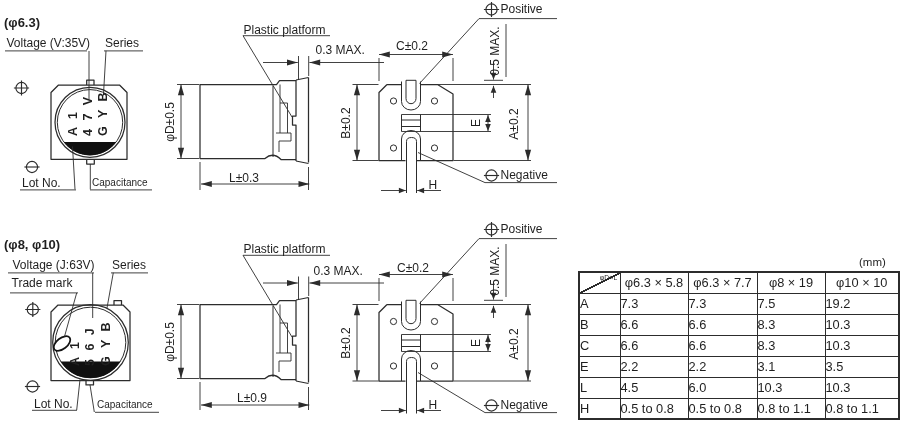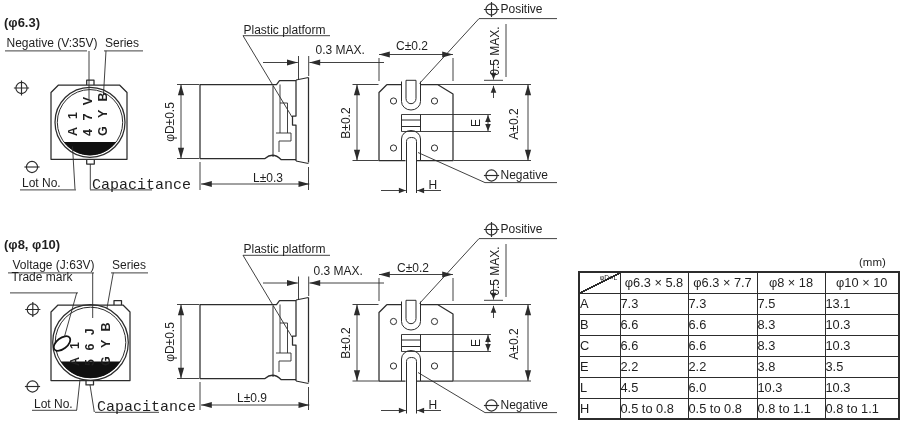--- a/index.html
+++ b/index.html
@@ -8,21 +8,21 @@
     position:relative; width:900px; height:424px; background:#ffffff;
     font-family:"Liberation Sans", sans-serif; color:#1f1f1f; overflow:hidden;
   }
   svg.linework { position:absolute; left:0; top:0; }
   .o  { fill:none; stroke:#2c2c2c; stroke-width:1.25; stroke-linejoin:round; }
   .o2 { fill:none; stroke:#2c2c2c; stroke-width:1;    stroke-linejoin:round; }
   .t  { fill:none; stroke:#2c2c2c; stroke-width:0.9; }
   .fill { fill:#101010; stroke:none; }
   .ic { fill:none; stroke:#2c2c2c; stroke-width:1.15; }
   .lbl { position:absolute; white-space:nowrap; font-size:12px; line-height:1.05; }
-  .sm  { font-size:15px;font-family:Liberation Mono, monospace; }
+  .sm  { font-size:10px; }
   .hd  { font-size:13px; font-weight:bold; }
   .rlbl{ position:absolute; white-space:nowrap; font-size:12px;
          transform:translate(-50%,-50%) rotate(-90deg); }
   .mark{ position:absolute; transform:translate(-50%,-50%) rotate(-90deg);
          font-size:12.5px; font-weight:bold; letter-spacing:2.5px; line-height:14.8px; }
   .mark2{ line-height:15.4px; }
   .unit { position:absolute; font-size:11.5px; }
   .dim-table { position:absolute; left:578px; top:271px; }
   .dim-table table { border-collapse:collapse; table-layout:fixed; width:320px;
                      border:2px solid #2c2c2c; }
@@ -189,46 +189,46 @@
           <path d="M483.9,229.5 H499.1 M491.5,221.9 V237.1"></path>
       </g>
       <g class="ic">
         <circle cx="491.5" cy="405.5" r="5.6"></circle>
           <path d="M483.9,405.5 H499.1"></path>
       </g>
     </g>
   </svg>
 
   <span class="lbl hd" style="left:4px;top:15.5px">(φ6.3)</span>
-  <span class="lbl" style="left:6.5px;top:36.5px">Negative (V:35V)</span>
+  <span class="lbl" style="left:6.5px;top:36.5px">Voltage (V:35V)</span>
   <span class="lbl" style="left:105px;top:36.5px">Series</span>
   <span class="lbl" style="left:22px;top:176.5px">Lot No.</span>
   <span class="lbl sm" style="left:92px;top:177.8px">Capacitance</span>
   <div class="mark" style="left:88px;top:112.5px">
     <div>A 1</div>
     <div>4 7 V</div>
     <div>G Y B</div>
   </div>
   <span class="rlbl" style="left:169.5px;top:121.5px">φD±0.5</span>
   <span class="lbl" style="left:243.5px;top:23.5px">Plastic platform</span>
   <span class="lbl" style="left:315.5px;top:43.5px">0.3 MAX.</span>
-  <span class="lbl" style="left:253px;top:171.5px">L±0.3</span>
+  <span class="lbl" style="left:229px;top:171.5px">L±0.3</span>
   <span class="lbl" style="left:396px;top:40px">C±0.2</span>
   <span class="rlbl" style="left:346px;top:122.5px">B±0.2</span>
   <span class="rlbl" style="left:494.5px;top:51px">0.5 MAX.</span>
   <span class="rlbl" style="left:475.5px;top:123px">E</span>
   <span class="rlbl" style="left:513.5px;top:124px">A±0.2</span>
   <span class="lbl" style="left:428.5px;top:178.5px">H</span>
   <span class="lbl" style="left:500.5px;top:3px">Positive</span>
   <span class="lbl" style="left:500.5px;top:169px">Negative</span>
 
   <span class="lbl hd" style="left:4px;top:238px">(φ8, φ10)</span>
   <span class="lbl" style="left:12.5px;top:259px">Voltage (J:63V)</span>
   <span class="lbl" style="left:112px;top:258.5px">Series</span>
-  <span class="lbl" style="left:11.5px;top:271px">Trade mark</span>
+  <span class="lbl" style="left:11.5px;top:277px">Trade mark</span>
   <span class="lbl" style="left:34px;top:397.5px">Lot No.</span>
   <span class="lbl sm" style="left:97px;top:400px">Capacitance</span>
   <div class="mark mark2" style="left:91px;top:342.5px">
     <div>A 1</div>
     <div>5 6 J</div>
     <div>G Y B</div>
   </div>
   <span class="rlbl" style="left:169.5px;top:341.5px">φD±0.5</span>
   <span class="lbl" style="left:243.5px;top:243px">Plastic platform</span>
   <span class="lbl" style="left:313.5px;top:265px">0.3 MAX.</span>
@@ -252,49 +252,49 @@
           <col style="width:68px">
           <col style="width:74px">
         </colgroup>
       <tbody>
           <tr>
         <th class="corner">
               <span>φD×L</span>
             </th>
         <th>φ6.3 × 5.8</th>
         <th>φ6.3 × 7.7</th>
-        <th>φ8 × 18</th>
+        <th>φ8 × 19</th>
         <th>φ10 × 10</th>
       </tr>
       <tr>
         <td>A</td>
         <td>7.3</td>
         <td>7.3</td>
         <td>7.5</td>
-        <td>13.1</td>
+        <td>19.2</td>
       </tr>
       <tr>
         <td>B</td>
         <td>6.6</td>
         <td>6.6</td>
         <td>8.3</td>
         <td>10.3</td>
       </tr>
       <tr>
         <td>C</td>
         <td>6.6</td>
         <td>6.6</td>
         <td>8.3</td>
         <td>10.3</td>
       </tr>
       <tr>
         <td>E</td>
         <td>2.2</td>
         <td>2.2</td>
-        <td>3.8</td>
+        <td>3.1</td>
         <td>3.5</td>
       </tr>
       <tr>
         <td>L</td>
         <td>4.5</td>
         <td>6.0</td>
         <td>10.3</td>
         <td>10.3</td>
       </tr>
       <tr>

